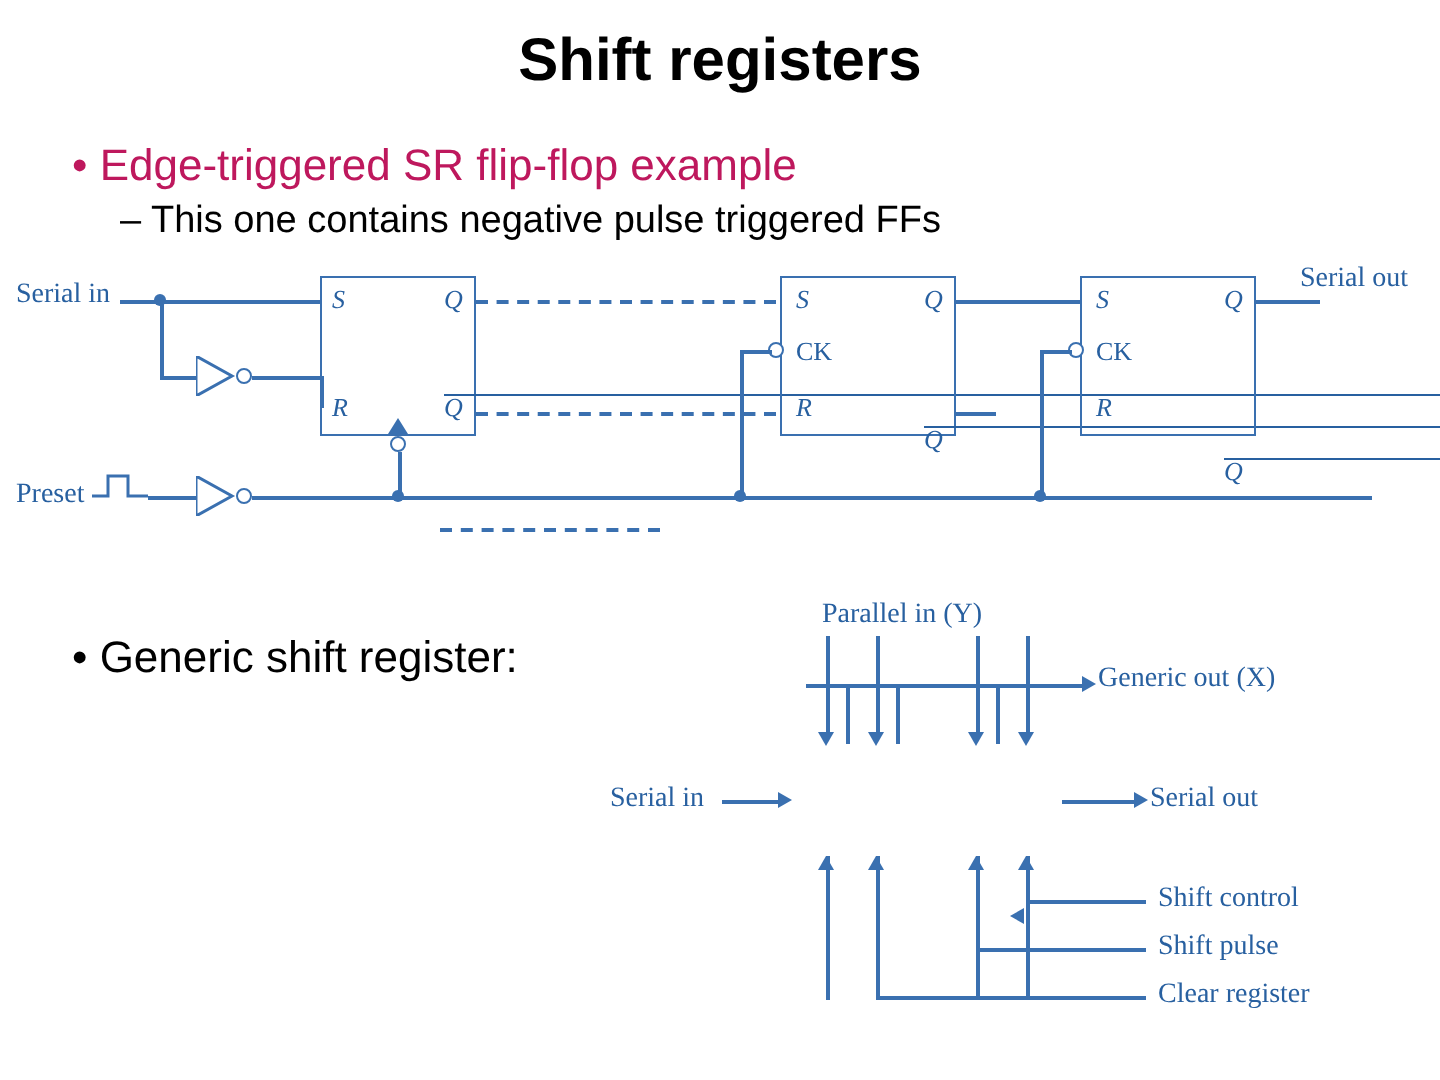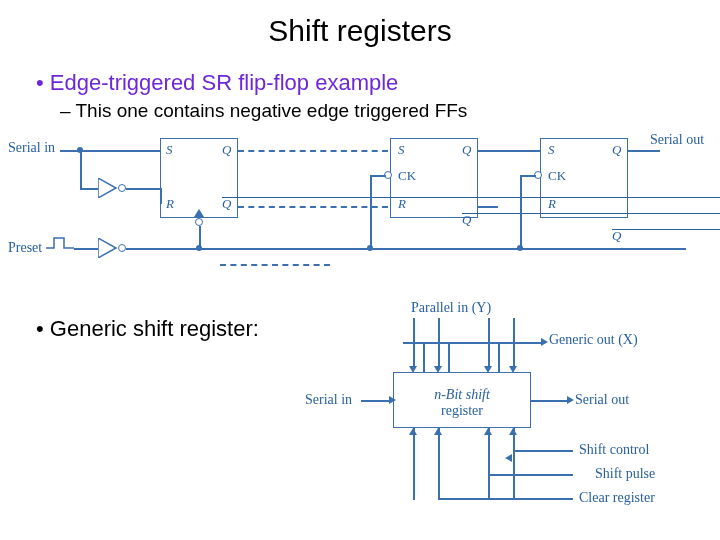--- a/index.html
+++ b/index.html
@@ -7,30 +7,30 @@
     width: 720px;
     height: 540px;
     background: #fff;
     font-family: Arial, Helvetica, sans-serif;
     position: relative;
     overflow: hidden;
   }
   .title {
     text-align: center;
     font-size: 30px;
-    font-weight: 400;
+    font-weight: 700;
     padding-top: 14px;
     color: #000;
   }
   .b1 {
     position: absolute;
     left: 36px;
     top: 70px;
     font-size: 22px;
-    color: #6d28d9;
+    color: #be185d;
   }
   .b1sub {
     position: absolute;
     left: 60px;
     top: 100px;
     font-size: 19px;
     color: #000;
   }
   .b2 {
     position: absolute;
@@ -157,21 +157,21 @@
     top: 1px;
     height: 1px;
     background: #2860a0;
   }
 </style>
 </head>
 <body>
 
 <div class="title">Shift registers</div>
 <div class="b1">• Edge-triggered SR flip-flop example</div>
-<div class="b1sub">– This one contains negative edge triggered FFs</div>
+<div class="b1sub">– This one contains negative pulse triggered FFs</div>
 <div class="b2">• Generic shift register:</div>
 
 <div class="diagram1">
 
   <div class="lbl" style="left:8px; top:12px;">Serial in</div>
   <div class="line-h" style="left:60px; top:22px; width:100px;"></div>
   <div class="dot" style="left:80px; top:22px;"></div>
 
   <div class="line-v" style="left:80px; top:22px; height:38px;"></div>
   <div class="line-h" style="left:80px; top:60px; width:18px;"></div>
@@ -238,24 +238,20 @@
   <div class="line-v" style="left:520px; top:47px; height:73px;"></div>
   <div class="line-h" style="left:520px; top:47px; width:16px;"></div>
   <div class="dot" style="left:520px; top:120px;"></div>
 
   <div class="line-h" style="left:628px; top:22px; width:32px;"></div>
   <div class="lbl" style="left:650px; top:4px;">Serial out</div>
 </div>
 
 <div class="diagram2">
 
-  <div class="genbox" style="left:110px; top:72px; width:138px; height:56px;">
-    <span class="lbl-i">n-Bit shift</span><br>
-    <span>register</span>
-  </div>
 
   <div class="lbl" style="left:128px; top:0px;">Parallel in (Y)</div>
   <div class="line-v" style="left:130px; top:18px; height:50px;"></div>
   <div class="arrowhead-d" style="left:130px; top:66px;"></div>
   <div class="line-v" style="left:155px; top:18px; height:50px;"></div>
   <div class="arrowhead-d" style="left:155px; top:66px;"></div>
   <div class="line-v" style="left:205px; top:18px; height:50px;"></div>
   <div class="arrowhead-d" style="left:205px; top:66px;"></div>
   <div class="line-v" style="left:230px; top:18px; height:50px;"></div>
   <div class="arrowhead-d" style="left:230px; top:66px;"></div>
@@ -282,17 +278,17 @@
   <div class="line-v" style="left:205px; top:128px; height:72px;"></div>
   <div class="arrowhead-u" style="left:205px; top:128px;"></div>
   <div class="line-v" style="left:230px; top:128px; height:72px;"></div>
   <div class="arrowhead-u" style="left:230px; top:128px;"></div>
 
   <div class="line-h" style="left:230px; top:150px; width:60px;"></div>
   <div class="arrowhead-r" style="left:222px; top:150px; transform:rotate(180deg) translate(0,-4px);"></div>
   <div class="lbl" style="left:296px; top:142px;">Shift control</div>
 
   <div class="line-h" style="left:205px; top:174px; width:85px;"></div>
-  <div class="lbl" style="left:312px; top:166px;">Shift pulse</div>
+  <div class="lbl" style="left:296px; top:166px;">Shift pulse</div>
 
   <div class="line-h" style="left:155px; top:198px; width:135px;"></div>
   <div class="lbl" style="left:296px; top:190px;">Clear register</div>
 </div>
 
 </body></html>

